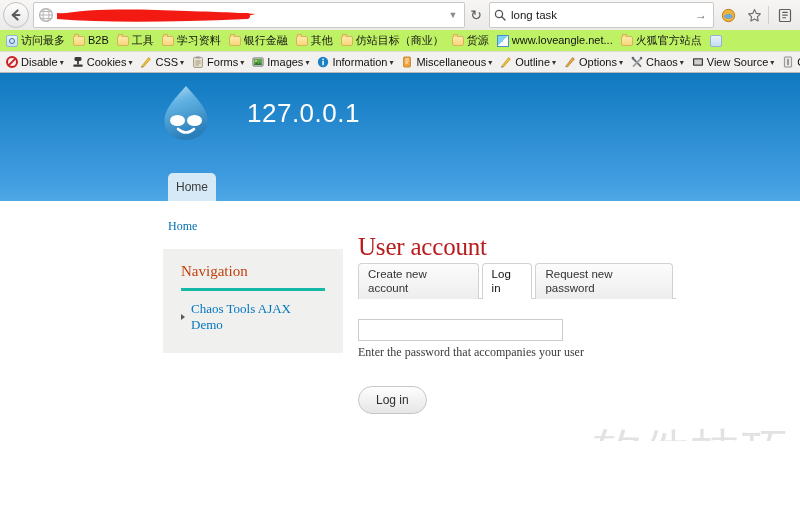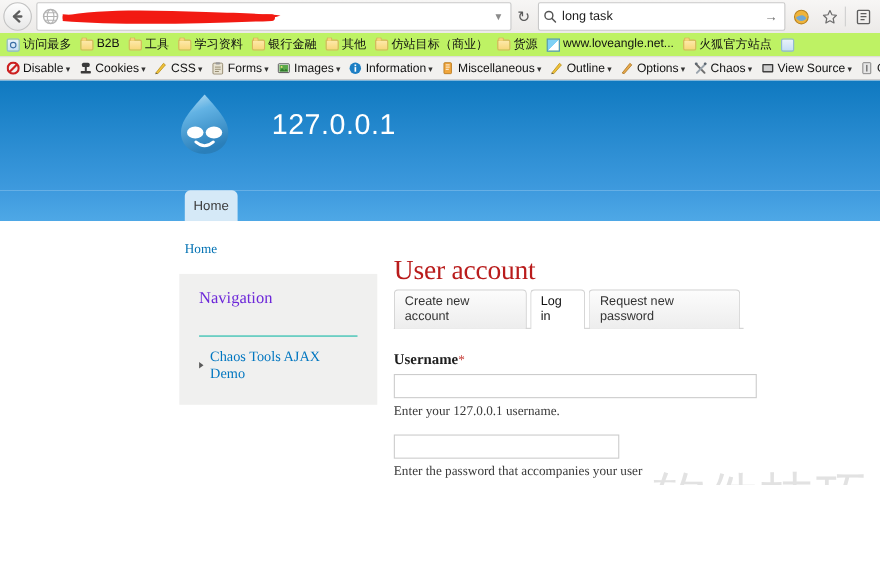--- a/index.html
+++ b/index.html
@@ -301,23 +301,23 @@
     left: 163px;
     top: 48px;
     width: 180px;
     background: #f0f0ef;
     padding: 14px 18px 20px 18px;
     box-sizing: border-box;
   }
   .block-title {
     font-family: "Liberation Serif", serif;
     font-size: 15px;
-    color: #6d28d9;
-    padding-bottom: 25px;
-    border-bottom: 1px solid #14b8a6;
+    color: #c2410c;
+    padding-bottom: 8px;
+    border-bottom: 3px solid #14b8a6;
     margin: 0 0 10px 0;
     font-weight: normal;
   }
   .nav-link-row {
     display: flex;
     align-items: center;
   }
   .tri {
     width: 0; height: 0;
     border-left: 4px solid #5a5a5a;
@@ -694,27 +694,20 @@
         <div class="acct-tab active">
           <span>Log in</span>
         </div>
         <div class="acct-tab">
           <span>Request new password</span>
         </div>
       </div>
 
       <div class="form-area">
 
-        <div class="field-group">
-          <div class="field-label">
-            <span>Username</span><span class="req">*</span>
-          </div>
-          <input class="text-input input-username" type="text" value="" style="">
-          <div class="field-desc">Enter your 127.0.0.1 username.</div>
-        </div>
 
         <div class="field-group">
           <input class="text-input input-password" type="password" value="" style="">
           <div class="field-desc">Enter the password that accompanies your user</div>
         </div>
 
         <div class="login-btn">
           <span>Log in</span>
         </div>
       </div>

